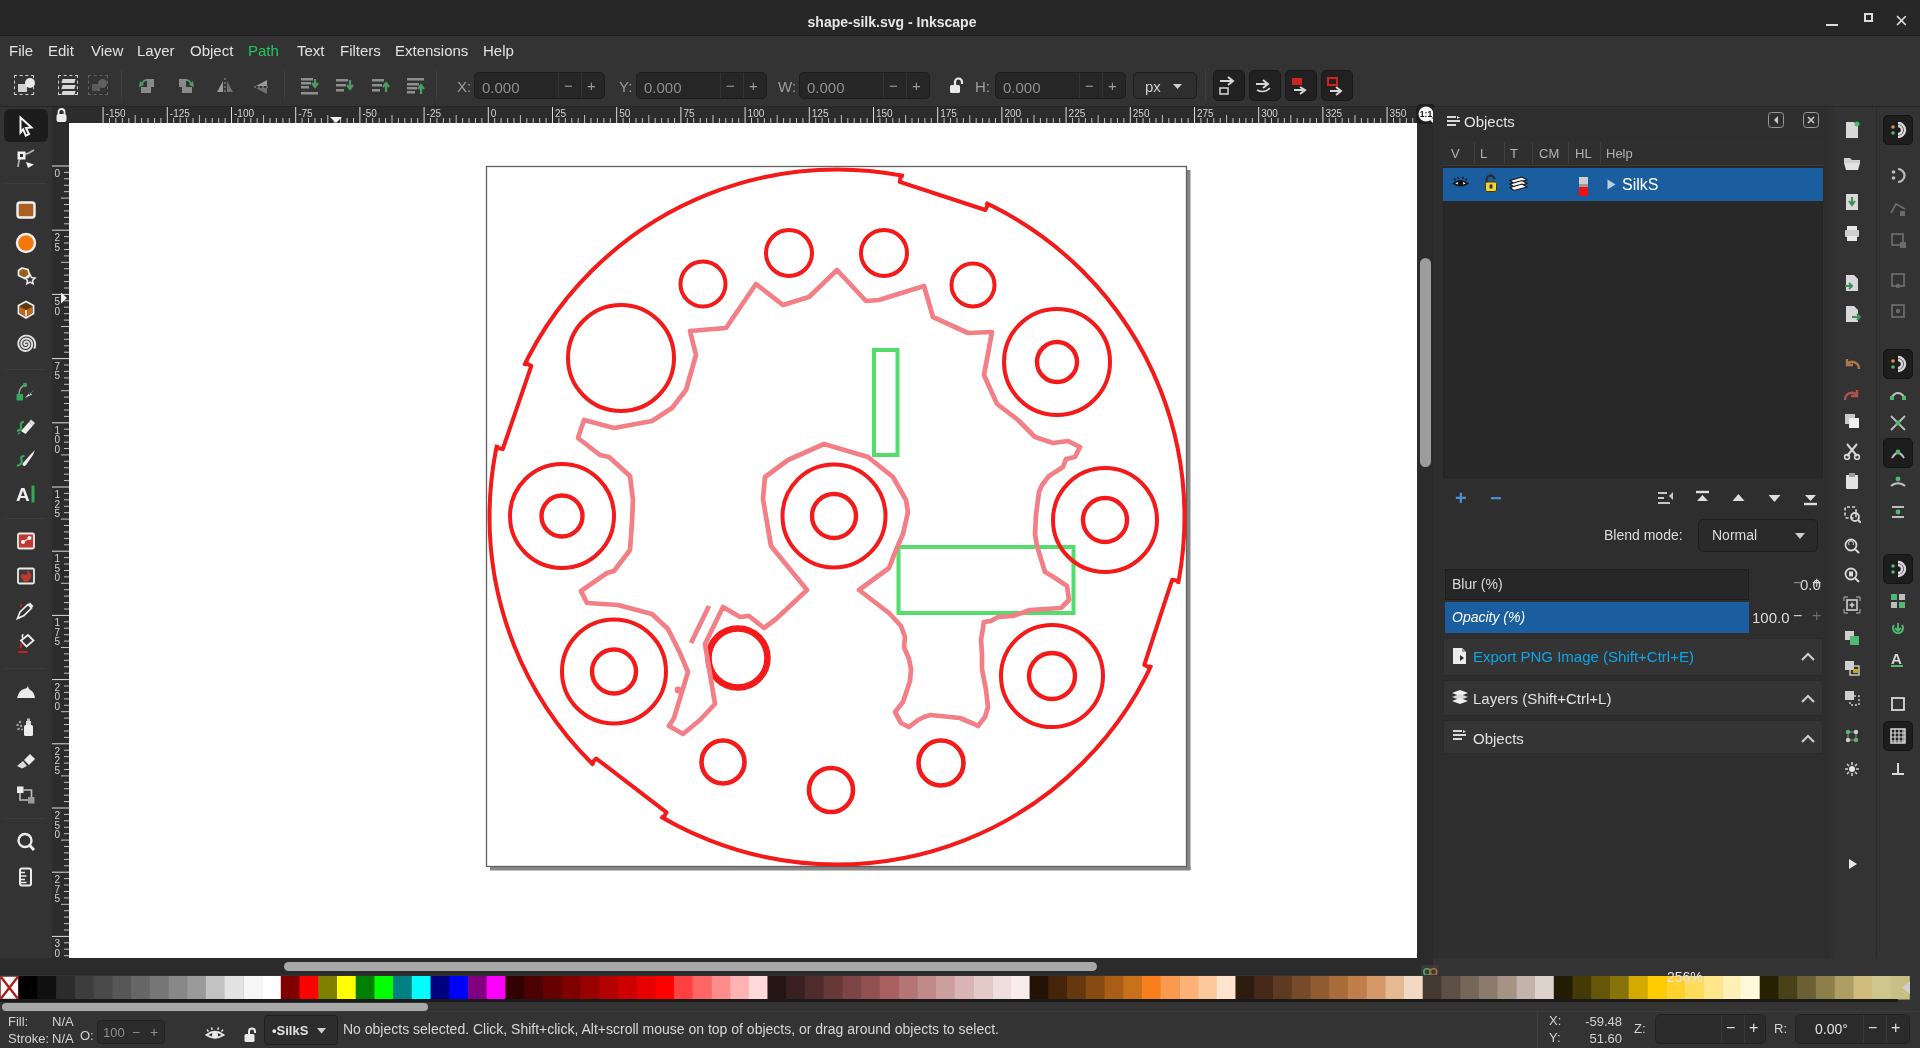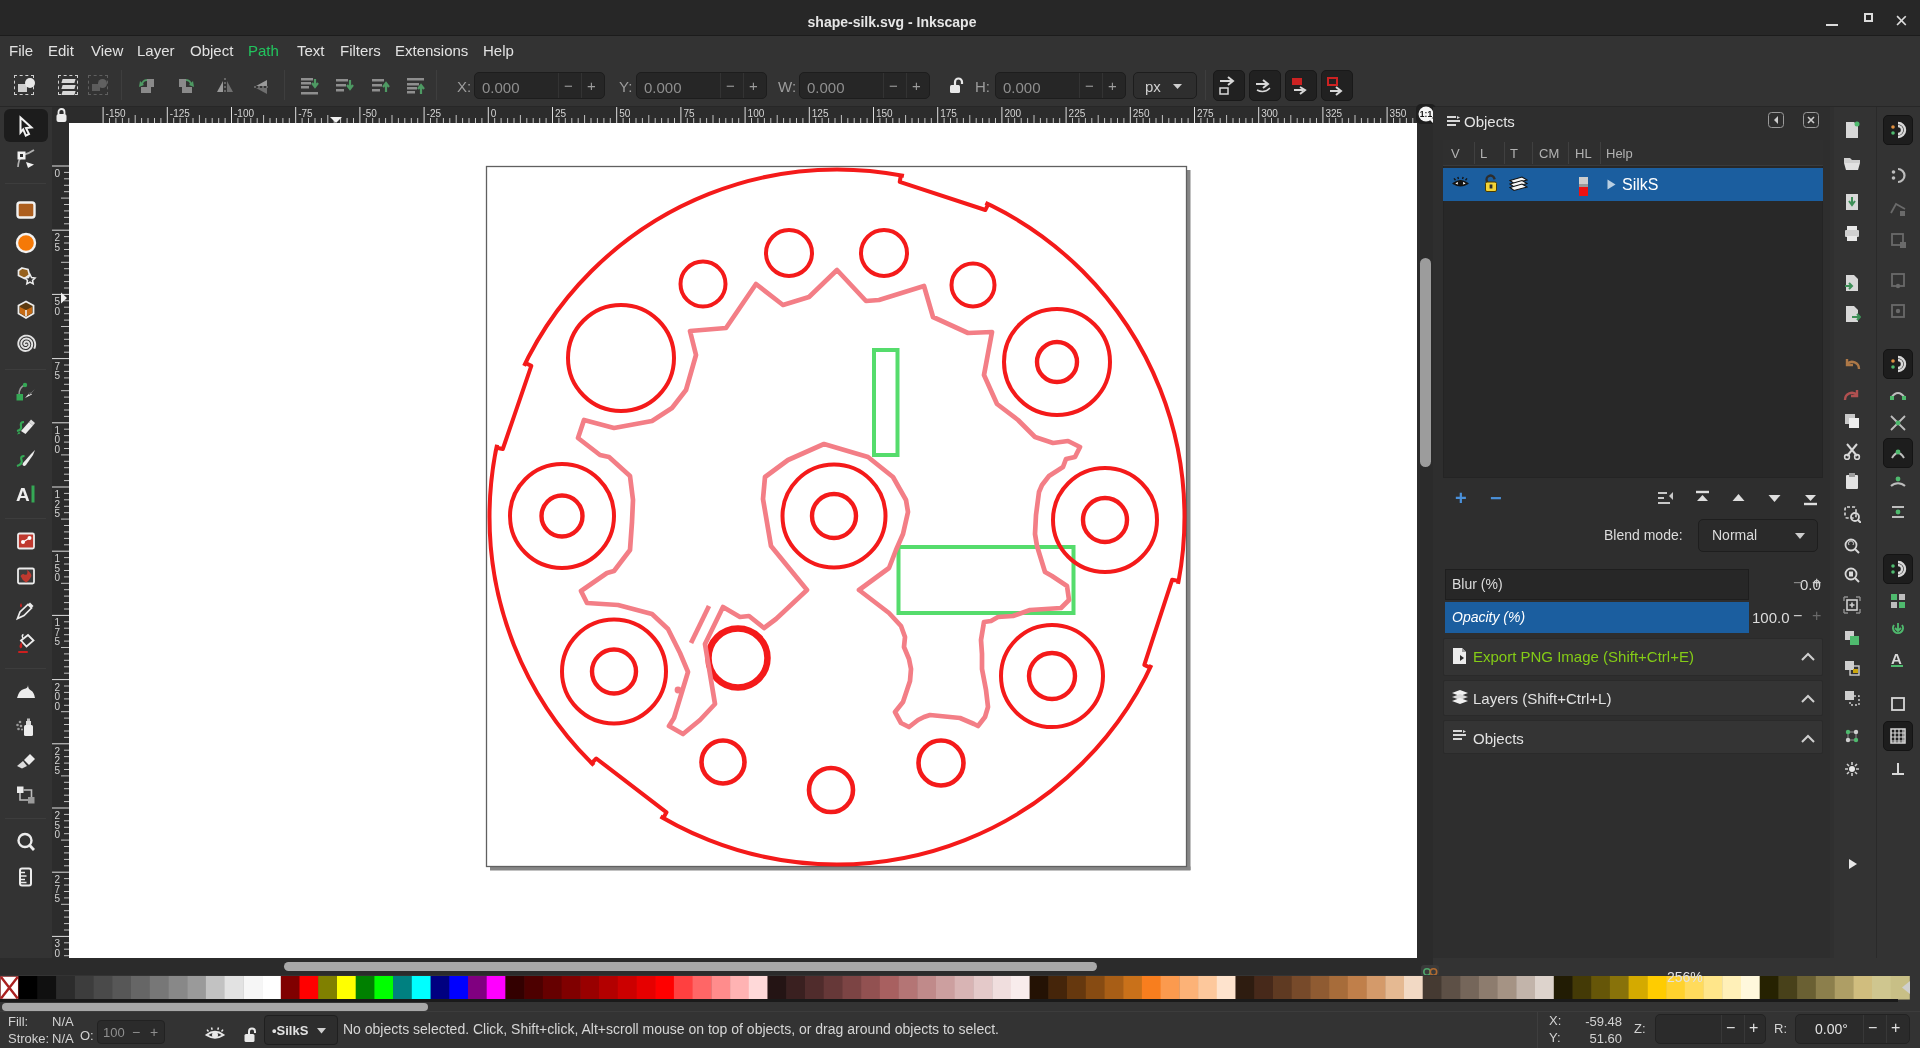--- a/index.html
+++ b/index.html
@@ -804,21 +804,21 @@
 <div style="position:absolute;left:1452px;top:610px;font-size:14px;color:#ffffff;font-weight:normal;white-space:nowrap;line-height:1;font-style:italic;">Opacity (%)</div>
 <div style="position:absolute;left:1752px;top:610px;font-size:15px;color:#dcdcdc;font-weight:normal;white-space:nowrap;line-height:1;">100.0</div>
 <div style="position:absolute;left:1793px;top:608px;font-size:16px;color:#cfcfcf;font-weight:normal;white-space:nowrap;line-height:1;">−</div>
 <div style="position:absolute;left:1812px;top:608px;font-size:16px;color:#6a6a6a;font-weight:normal;white-space:nowrap;line-height:1;">+</div>
 <div style="position:absolute;left:1443px;top:638px;width:380px;height:38px;background:#343434;border:1px solid #2a2a2a;border-radius:2px"></div>
     <svg style="position:absolute;left:1452px;top:647px" width="16" height="18">
       <path d="M1 1 h9 l4 4 v12 h-13 Z" fill="#ececec"></path>
       <path d="M10 1 l4 4 h-4 Z" fill="#9a9a9a"></path>
       <path d="M8 8 l4 3 l-4 3" fill="#2a2a2a"></path>
     </svg>
-    <div style="position:absolute;left:1473px;top:649px;font-size:15px;color:#84cc16;font-weight:normal;white-space:nowrap;line-height:1;">Export PNG Image (Shift+Ctrl+E)</div>
+    <div style="position:absolute;left:1473px;top:649px;font-size:15px;color:#0ea5e9;font-weight:normal;white-space:nowrap;line-height:1;">Export PNG Image (Shift+Ctrl+E)</div>
     <svg style="position:absolute;left:1800px;top:652px" width="16" height="10">
       <path d="M2 8 L8 2 L14 8" stroke="#cfcfcf" stroke-width="2" fill="none"></path>
     </svg>
 <div style="position:absolute;left:1443px;top:680px;width:380px;height:36px;background:#343434;border:1px solid #2a2a2a;border-radius:2px"></div>
     <svg style="position:absolute;left:1451px;top:689px" width="18" height="16">
       <path d="M1 4 l8 -3 l8 3 l-8 3 Z" fill="#f0f0f0"></path>
       <path d="M1 8 l8 -3 l8 3 l-8 3 Z" fill="#d8d8d8"></path>
       <path d="M1 12 l8 -3 l8 3 l-8 3 Z" fill="#f0f0f0"></path>
     </svg>
     <div style="position:absolute;left:1473px;top:691px;font-size:15px;color:#e2e2e2;font-weight:normal;white-space:nowrap;line-height:1;">Layers (Shift+Ctrl+L)</div>

